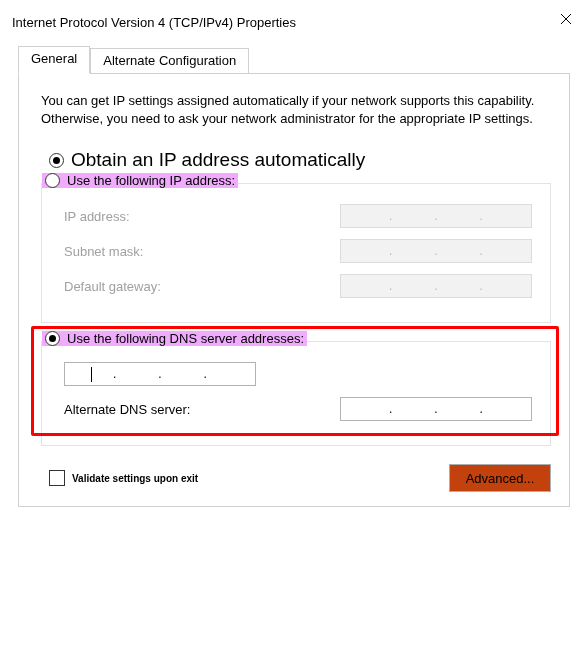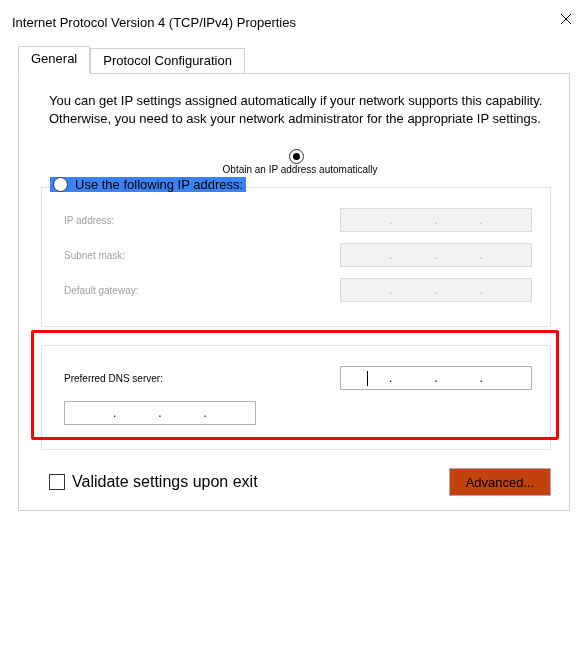--- a/index.html
+++ b/index.html
@@ -65,28 +65,27 @@
   .tabpanel {
     border: 1px solid #d0d0d0;
     padding: 14px 18px 14px 18px;
     position: relative;
     z-index: 1;
   }
 
   .intro {
     font-size: 13px;
     line-height: 1.35;
-    margin: 4px 0 22px 12px;
+    margin: 4px 0 22px 4px;
   }
 
   .radio-row {
     display: flex; align-items: center;
     margin: 12px 0 3px 12px;
-    font-size: 10px;
-    flex-direction: column;
+    font-size: 19px;
   }
   .radio {
     width: 15px; height: 15px;
     border: 1px solid #333; border-radius: 50%;
     margin-right: 7px;
     display: inline-flex; align-items: center; justify-content: center;
     background: #fff;
     cursor: pointer;
     flex-shrink: 0;
   }
@@ -96,37 +95,37 @@
   }
 
   .group {
     border: 1px solid #e3e3e3;
     margin: 0 0 18px 4px;
     padding: 10px 18px 14px 22px;
     position: relative;
   }
   .group-legend-wrap {
     position: absolute;
-    top: -11px; left: 8px;
-    background: #3b82f6;
+    top: -11px; left: 0;
+    background: #f0abfc;
     padding: 0 3px;
     display: flex; align-items: center;
     font-size: 13px;
   }
   .group .group-legend-wrap .radio {
     margin-right: 7px;
   }
   .field-row {
     display: flex; align-items: center;
     justify-content: space-between;
     margin: 9px 0;
     height: 26px;
   }
   .field-label {
-    font-size: 10px;
+    font-size: 13px;
   }
   .field-label.disabled {
     color: #a0a0a0;
   }
   .ip-input {
     width: 192px; height: 24px;
     border: 1px solid #b3b3b3;
     background: #fff;
     display: flex; align-items: center; justify-content: space-evenly;
     padding: 0 6px;
@@ -162,21 +161,21 @@
   .checkbox {
     width: 16px; height: 16px;
     border: 1px solid #333;
     margin-right: 7px;
     background: #fff;
     display: inline-block;
     vertical-align: middle;
     cursor: pointer;
     flex-shrink: 0;
   }
-  .check-row { display: flex; align-items: center; font-size: 16px; }
+  .check-row { display: flex; align-items: center; font-size: 10px; font-weight: bold; }
   .btn {
     min-width: 102px; height: 28px;
     border: 1px solid #adadad;
     background: #c2410c;
     font: inherit; font-size: 13px;
     cursor: pointer;
     padding: 0 12px;
   }
   .btn.default {
     border: 2px solid #0078d7;
@@ -199,21 +198,21 @@
       <svg viewBox="0 0 12 12">
           <path d="M1 1 L11 11 M11 1 L1 11" stroke="#000" stroke-width="1" fill="none"></path>
         </svg>
     </div>
   </div>
 
   <div class="client">
 
     <div class="tabs">
       <div class="tab active">General</div>
-      <div class="tab inactive">Protocol Configuration</div>
+      <div class="tab inactive">Alternate Configuration</div>
     </div>
 
     <div class="tabpanel">
 
       <p class="intro">You can get IP settings assigned automatically if your network supports this capability. Otherwise, you need to ask your network administrator for the appropriate IP settings.</p>
 
       <div class="radio-row">
         <span class="radio checked"></span>
         <span>Obtain an IP address automatically</span>
       </div>
@@ -258,34 +257,38 @@
               <span class="ip-seg"></span>
               <span class="ip-dot">.</span>
               <span class="ip-seg"></span>
           </div>
         </div>
       </div>
 
 
       <div style="position:relative;">
         <div class="group" style="margin-top:12px;">
+          <div class="group-legend-wrap">
+            <span class="radio checked"></span>
+            <span>Use the following DNS server addresses:</span>
+          </div>
 
           <div class="field-row">
-            <span class="field-label">Preferred DNS server:</span>
             <div class="ip-input">
               <span class="ip-seg"><span class="caret"></span></span>
                 <span class="ip-dot">.</span>
                 <span class="ip-seg"></span>
                 <span class="ip-dot">.</span>
                 <span class="ip-seg"></span>
                 <span class="ip-dot">.</span>
                 <span class="ip-seg"></span>
             </div>
           </div>
           <div class="field-row">
+            <span class="field-label">Alternate DNS server:</span>
             <div class="ip-input">
               <span class="ip-seg"></span>
                 <span class="ip-dot">.</span>
                 <span class="ip-seg"></span>
                 <span class="ip-dot">.</span>
                 <span class="ip-seg"></span>
                 <span class="ip-dot">.</span>
                 <span class="ip-seg"></span>
             </div>
           </div>

